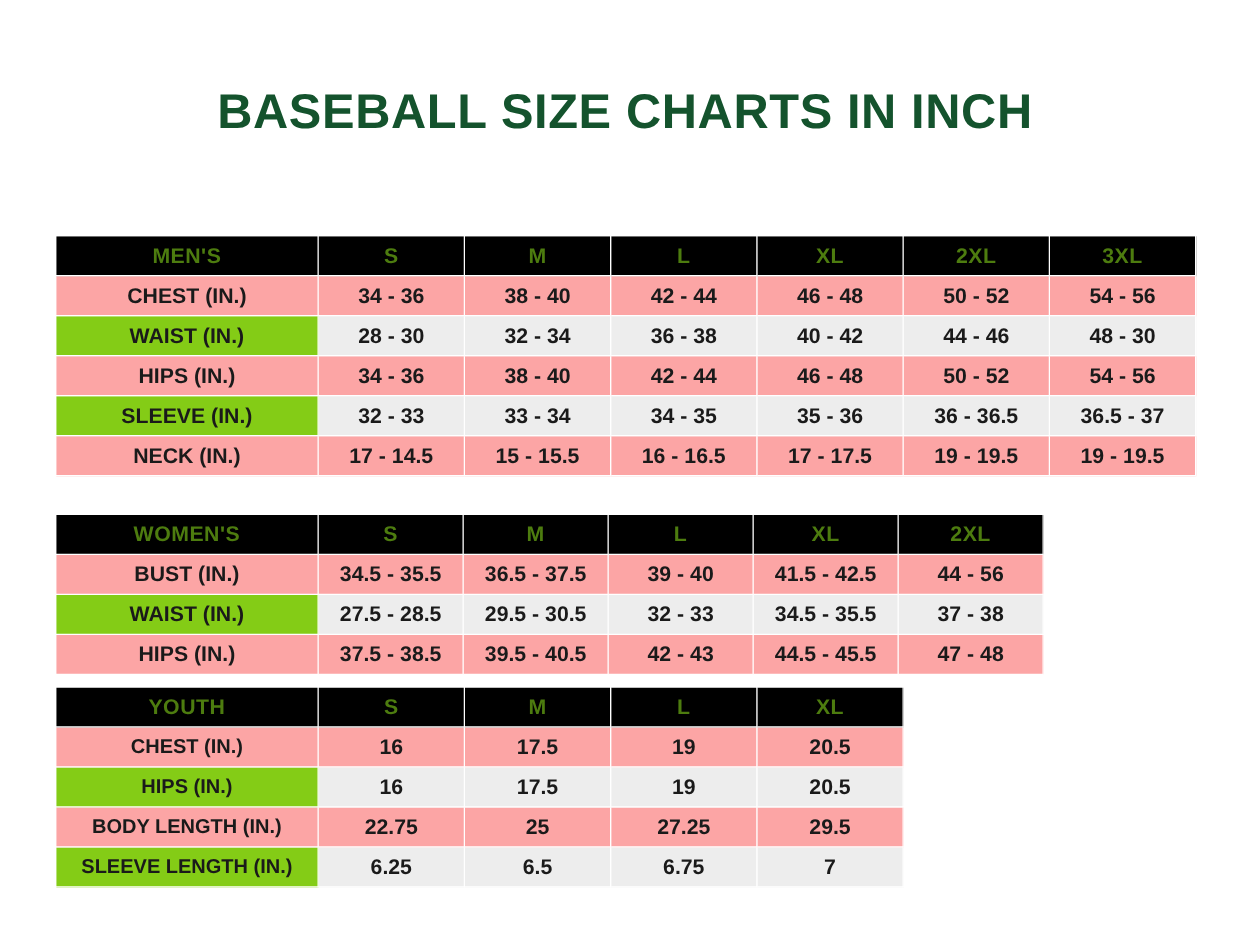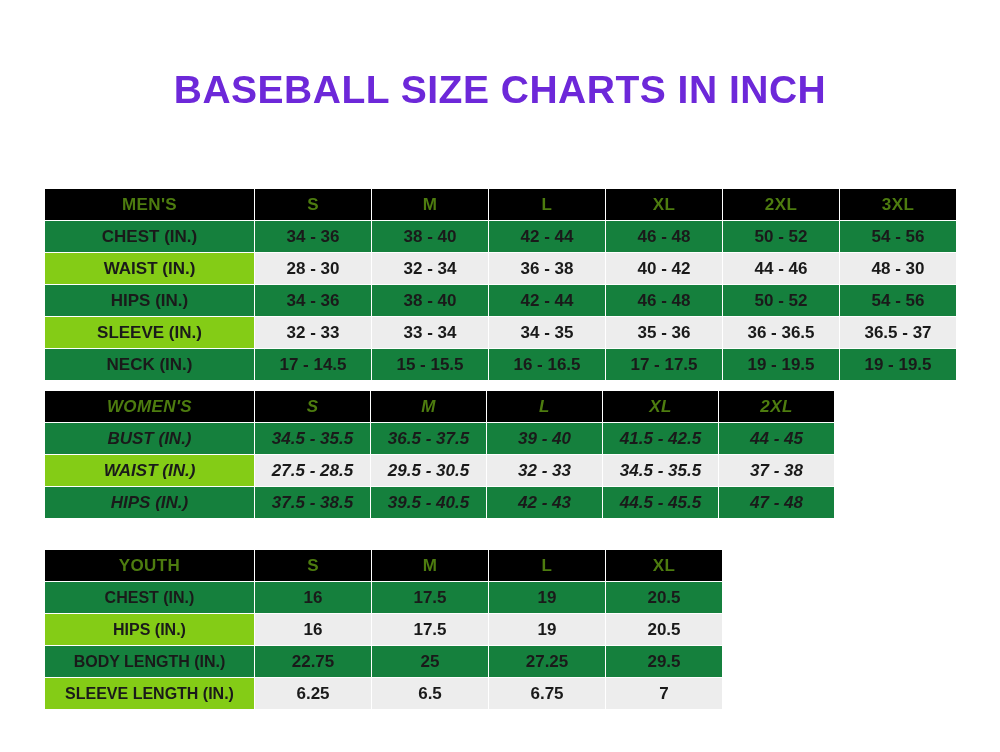--- a/index.html
+++ b/index.html
@@ -22,21 +22,21 @@
   }
   .title {
     position: absolute;
     top: 68px;
     left: 0;
     width: 1000px;
     text-align: center;
     font-size: 39px;
     font-weight: bold;
     letter-spacing: 0.5px;
-    color: #6d28d9;
+    color: #14532d;
   }
 
   .chart {
     position: absolute;
     border-collapse: collapse;
     table-layout: fixed;
   }
   .chart td, .chart th {
     border: 1px solid #ffffff;
     text-align: center;
@@ -49,21 +49,21 @@
     white-space: nowrap;
   }
   .chart thead th {
     background: #000000;
     color: #4d7c0f;
     font-size: 17px;
     letter-spacing: 0.4px;
     height: 31px;
   }
   .chart tbody tr.odd td {
-    background: #15803d;
+    background: #fca5a5;
   }
   .chart tbody tr.even td {
     background: #ededed;
   }
   .chart tbody td.rowhead {
     background: #ffffff;
     text-align: center;
   }
   .chart tbody tr.even td.rowhead {
     background: #84cc16;
@@ -78,24 +78,23 @@
   #mens-chart col.c0 { width: 210px; }
   #mens-chart col.c1,
   #mens-chart col.c2,
   #mens-chart col.c3,
   #mens-chart col.c4,
   #mens-chart col.c5,
   #mens-chart col.c6 { width: 117px; }
 
   
   #womens-chart {
-    top: 390px;
+    top: 411px;
     left: 44px;
     width: 790px;
-    font-style: italic;
   }
   #womens-chart col.c0 { width: 210px; }
   #womens-chart col.c1,
   #womens-chart col.c2,
   #womens-chart col.c3,
   #womens-chart col.c4,
   #womens-chart col.c5 { width: 116px; }
 
   
   #youth-chart {
@@ -217,21 +216,21 @@
         <th>2XL</th>
       </tr>
     </thead>
     <tbody>
       <tr class="odd">
         <td class="rowhead">BUST (IN.)</td>
         <td>34.5 - 35.5</td>
         <td>36.5 - 37.5</td>
         <td>39 - 40</td>
         <td>41.5 - 42.5</td>
-        <td>44 - 45</td>
+        <td>44 - 56</td>
       </tr>
       <tr class="even">
         <td class="rowhead">WAIST (IN.)</td>
         <td>27.5 - 28.5</td>
         <td>29.5 - 30.5</td>
         <td>32 - 33</td>
         <td>34.5 - 35.5</td>
         <td>37 - 38</td>
       </tr>
       <tr class="odd">

